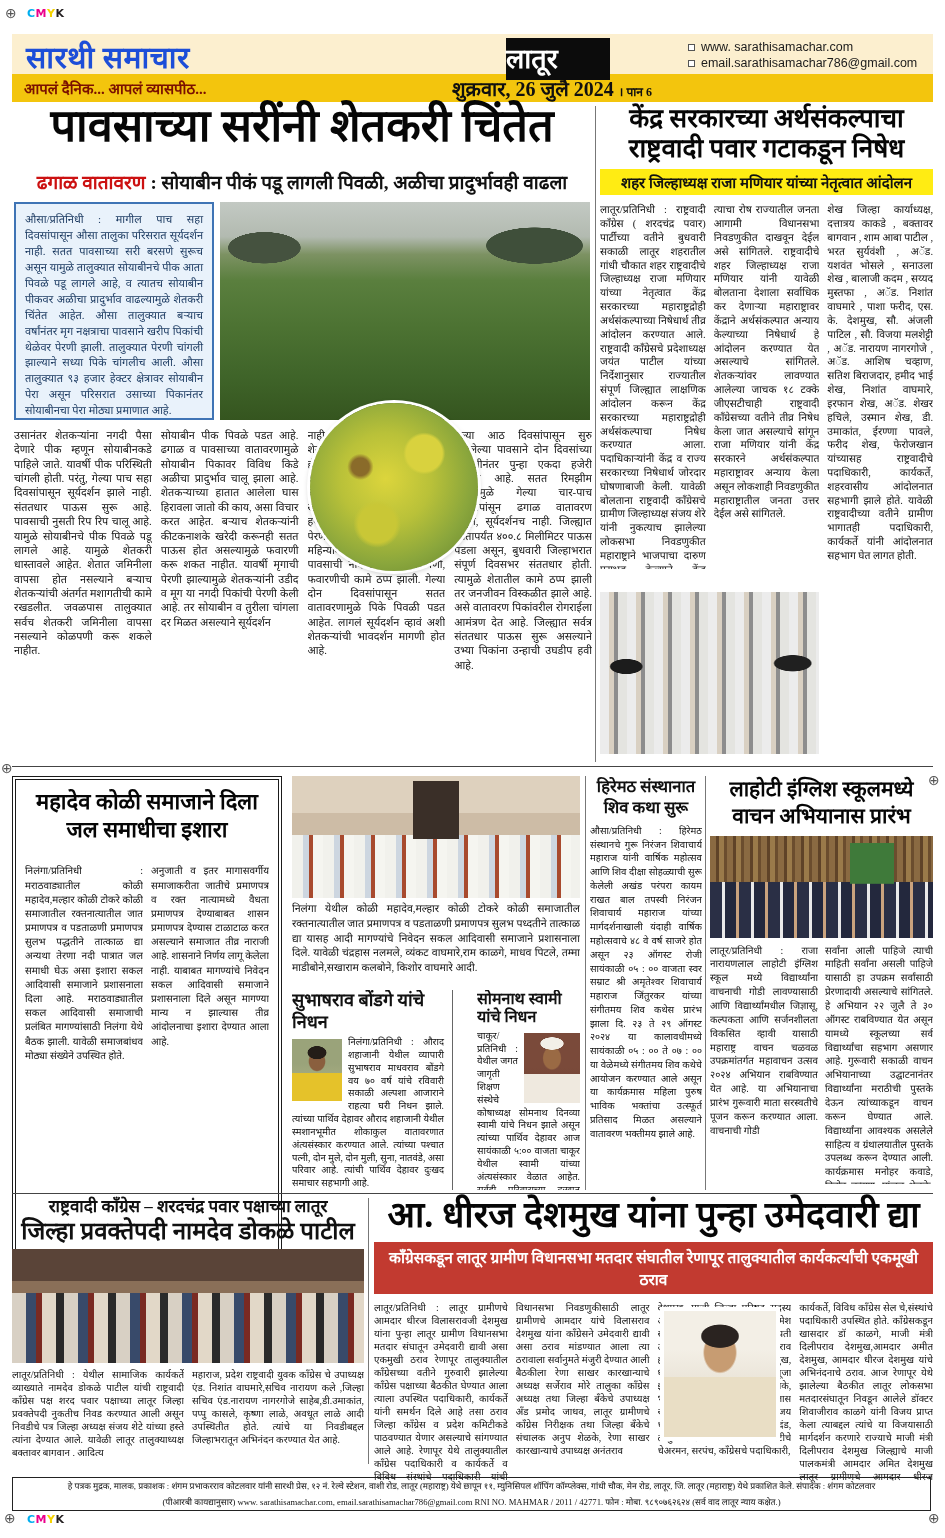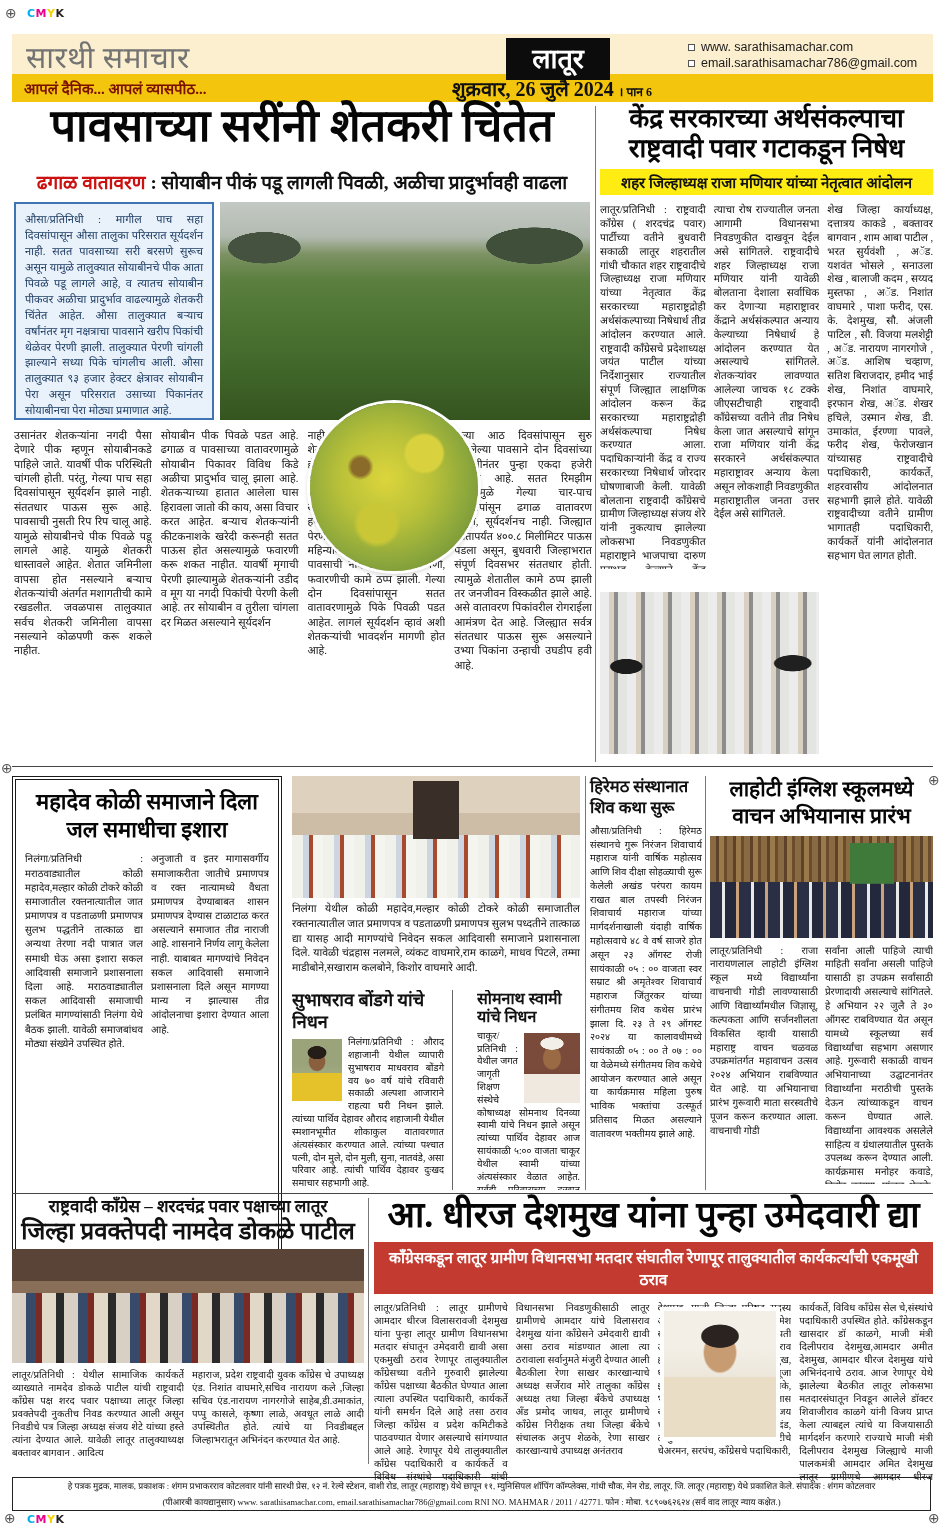--- a/index.html
+++ b/index.html
@@ -4,23 +4,23 @@
 <style>
   html,body{margin:0;padding:0;background:#ffffff;}
   .page{position:relative;width:945px;height:1538px;background:#ffffff;overflow:hidden;
         font-family:"Liberation Serif","DejaVu Serif",serif;color:#111;}
   .abs{position:absolute;}
   .reg{position:absolute;font-size:14px;color:#555;font-family:"DejaVu Sans",sans-serif;}
   .cmyk{position:absolute;font-family:"DejaVu Sans",sans-serif;font-weight:bold;font-size:11px;letter-spacing:.5px;}
   .cmyk .c{color:#00aeef}.cmyk .m{color:#ec008c}.cmyk .y{color:#f5d300}.cmyk .k{color:#231f20}
   
   .cream{left:12px;top:34px;width:921px;height:40px;background:#fcefcf;}
-  .brand{left:26px;top:36px;font-size:30px;font-weight:normal;color:#737373;letter-spacing:.5px;}
+  .brand{left:26px;top:36px;font-size:30px;font-weight:bold;color:#1d4ed8;letter-spacing:.5px;}
   .cityBox{left:506px;top:38px;width:104px;height:42px;background:#0c0c0c;color:#fff;
-           font-size:27px;font-weight:bold;text-align:center;line-height:42px;z-index:3;}
+           font-size:27px;font-weight:bold;line-height:42px;z-index:3;}
   .contact{left:688px;top:40px;font-size:12.5px;color:#1b1b1b;font-family:"Liberation Sans",sans-serif;}
   .contact .row{display:flex;align-items:center;margin-bottom:2px;}
   .sq{display:inline-block;width:5px;height:5px;border:1px solid #555;margin-right:6px;background:#fff;}
   .yellowBand{left:12px;top:74px;width:921px;height:28px;background:#f3c50d;}
   .tagline{left:24px;top:78px;font-size:15px;font-weight:bold;color:#7a1000;}
   .dateline{left:452px;top:75px;font-size:20px;font-weight:bold;color:#101010;}
   .dateline .pg{font-size:12px;font-weight:bold;}
   
   .h-main{left:12px;top:104px;width:580px;text-align:center;font-size:45px;font-weight:bold;line-height:1.02;color:#060606;}
   .sub-main{left:12px;top:169px;width:580px;text-align:center;font-size:19px;font-weight:bold;}
@@ -96,33 +96,33 @@
   .ph-swami{float:right;width:56px;height:70px;margin:3px 0 2px 6px;
     background:
      linear-gradient(180deg,transparent 0 58%,#efe9df 58% 100%),
      radial-gradient(ellipse 15px 8px at 50% 15%,#f2efe8 0 75%,transparent 80%),
      radial-gradient(ellipse 12px 15px at 50% 36%,#9a6a44 0 70%,transparent 80%),
      linear-gradient(180deg,#7a4a3a 0 50%,#6a3f33 100%);}
   
   .koliBox{left:12px;top:776px;width:270px;height:518px;border:4px double #1a1a1a;
            padding:8px 9px;box-sizing:border-box;}
   .h-koli{font-size:22px;font-weight:bold;text-align:center;line-height:1.28;color:#060606;}
-  .koliCols{display:flex;gap:8px;margin-top:8px;height:300px;}
+  .koliCols{display:flex;gap:8px;margin-top:20px;height:300px;}
   .koliCols .kc{flex:1;font-size:10px;line-height:1.42;text-align:justify;overflow:hidden;}
   .caption{left:292px;top:902px;width:288px;height:84px;font-size:10.6px;line-height:1.4;
            text-align:justify;overflow:hidden;}
   .obits{left:292px;top:990px;width:288px;height:200px;display:flex;gap:24px;}
   .obit{overflow:hidden;}
   .obit1{width:152px;border-right:1px solid #666;padding-right:8px;}
   .obit2{flex:1;}
   .h-obit1{font-size:18px;font-weight:bold;line-height:1.2;}
   .h-obit2{font-size:16px;font-weight:bold;line-height:1.15;}
   .obit .body{font-size:9.5px;line-height:1.35;text-align:justify;margin-top:3px;}
   .hiremath{left:590px;top:776px;width:112px;}
-  .h-hiremath{font-size:16.5px;font-weight:bold;line-height:1.3;}
+  .h-hiremath{font-size:16.5px;font-weight:bold;text-align:center;line-height:1.3;}
   .hiremathBody{margin-top:5px;font-size:9.7px;line-height:1.42;text-align:justify;height:352px;overflow:hidden;}
   .lahoti{left:710px;top:776px;width:223px;}
   .h-lahoti{font-size:21px;font-weight:bold;text-align:center;line-height:1.3;color:#060606;}
   .lahotiPhoto{width:223px;height:102px;margin-top:5px;}
   .lahotiCols{display:flex;gap:7px;margin-top:6px;height:240px;}
   .lahotiCols .lc{flex:1;font-size:9.9px;line-height:1.4;text-align:justify;overflow:hidden;}
   
   .spokes{left:12px;top:1197px;width:352px;}
   .h-spokes1{font-size:17px;font-weight:bold;text-align:center;line-height:1.15;}
   .h-spokes2{font-size:24px;font-weight:bold;text-align:center;line-height:1.2;}

